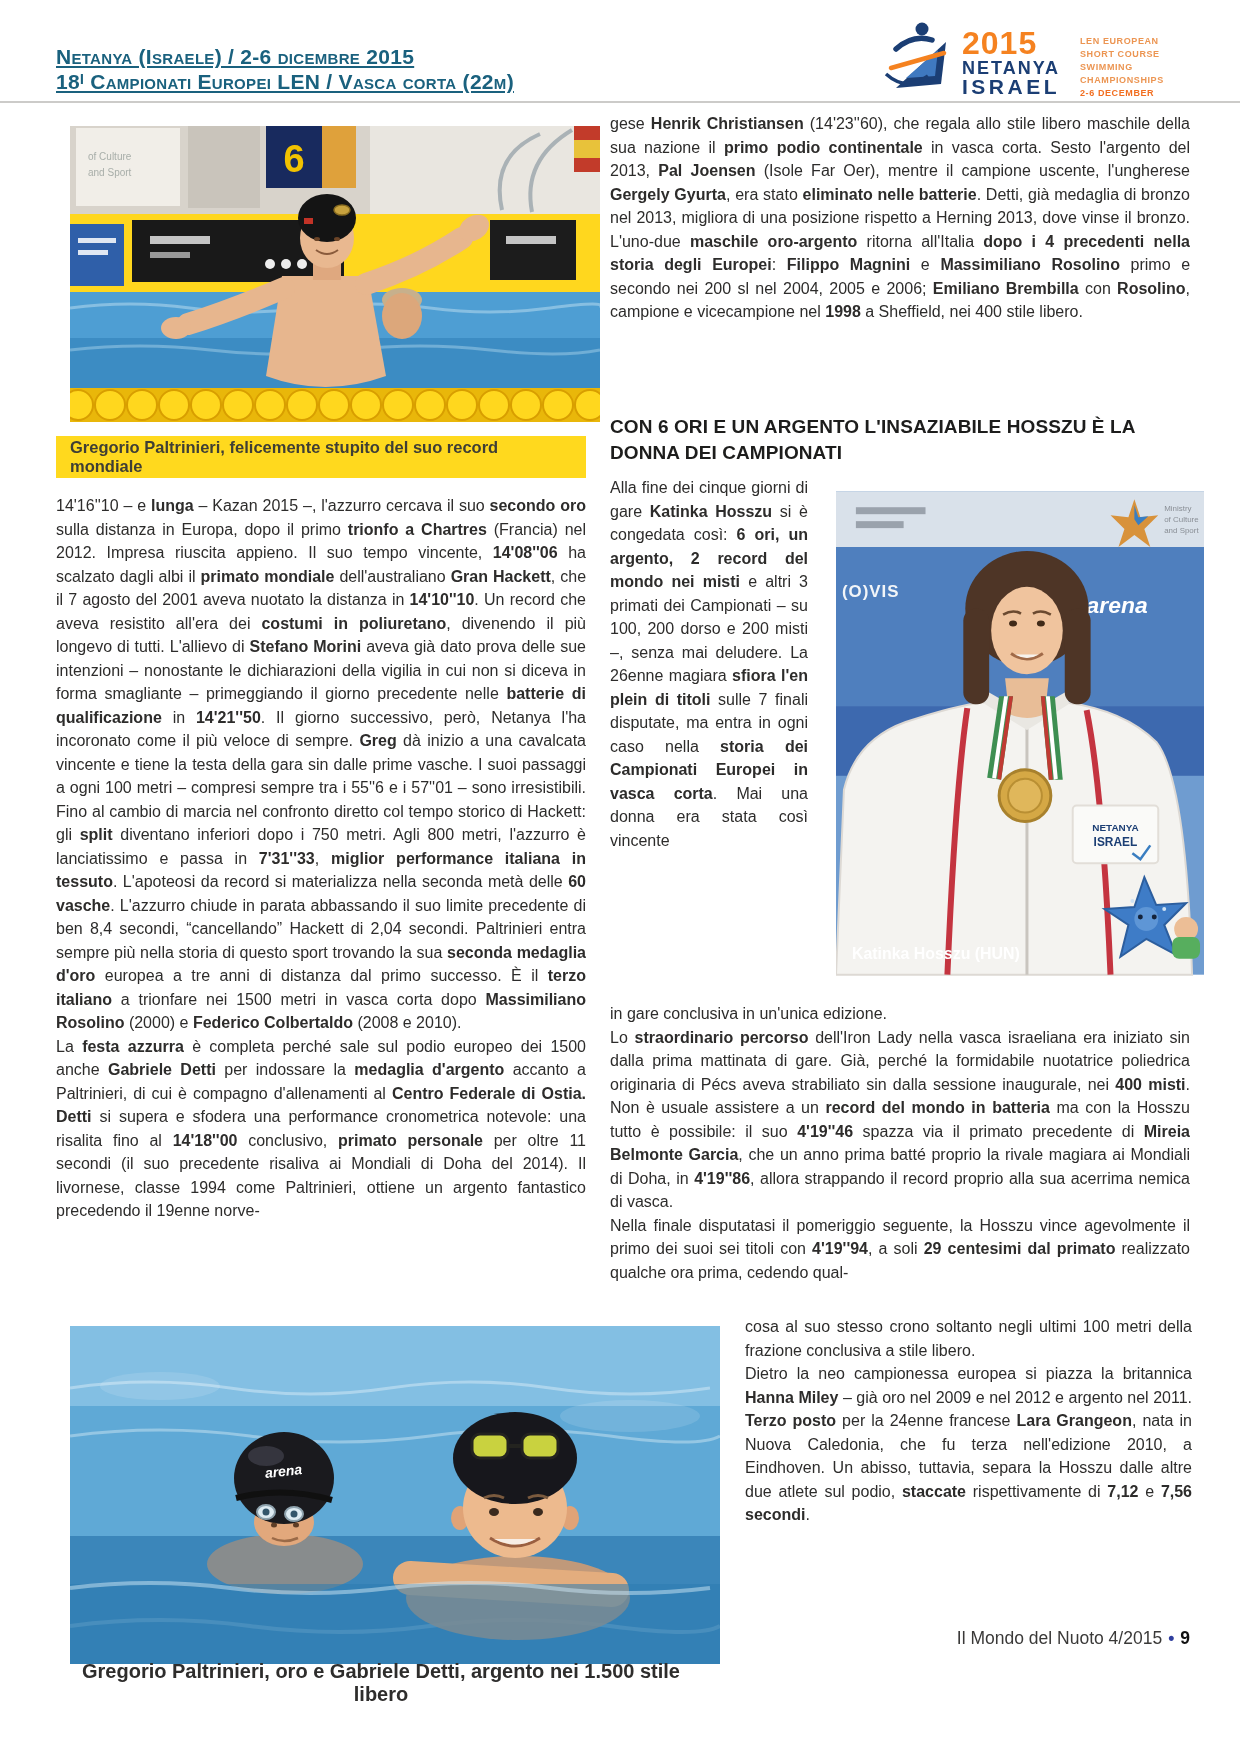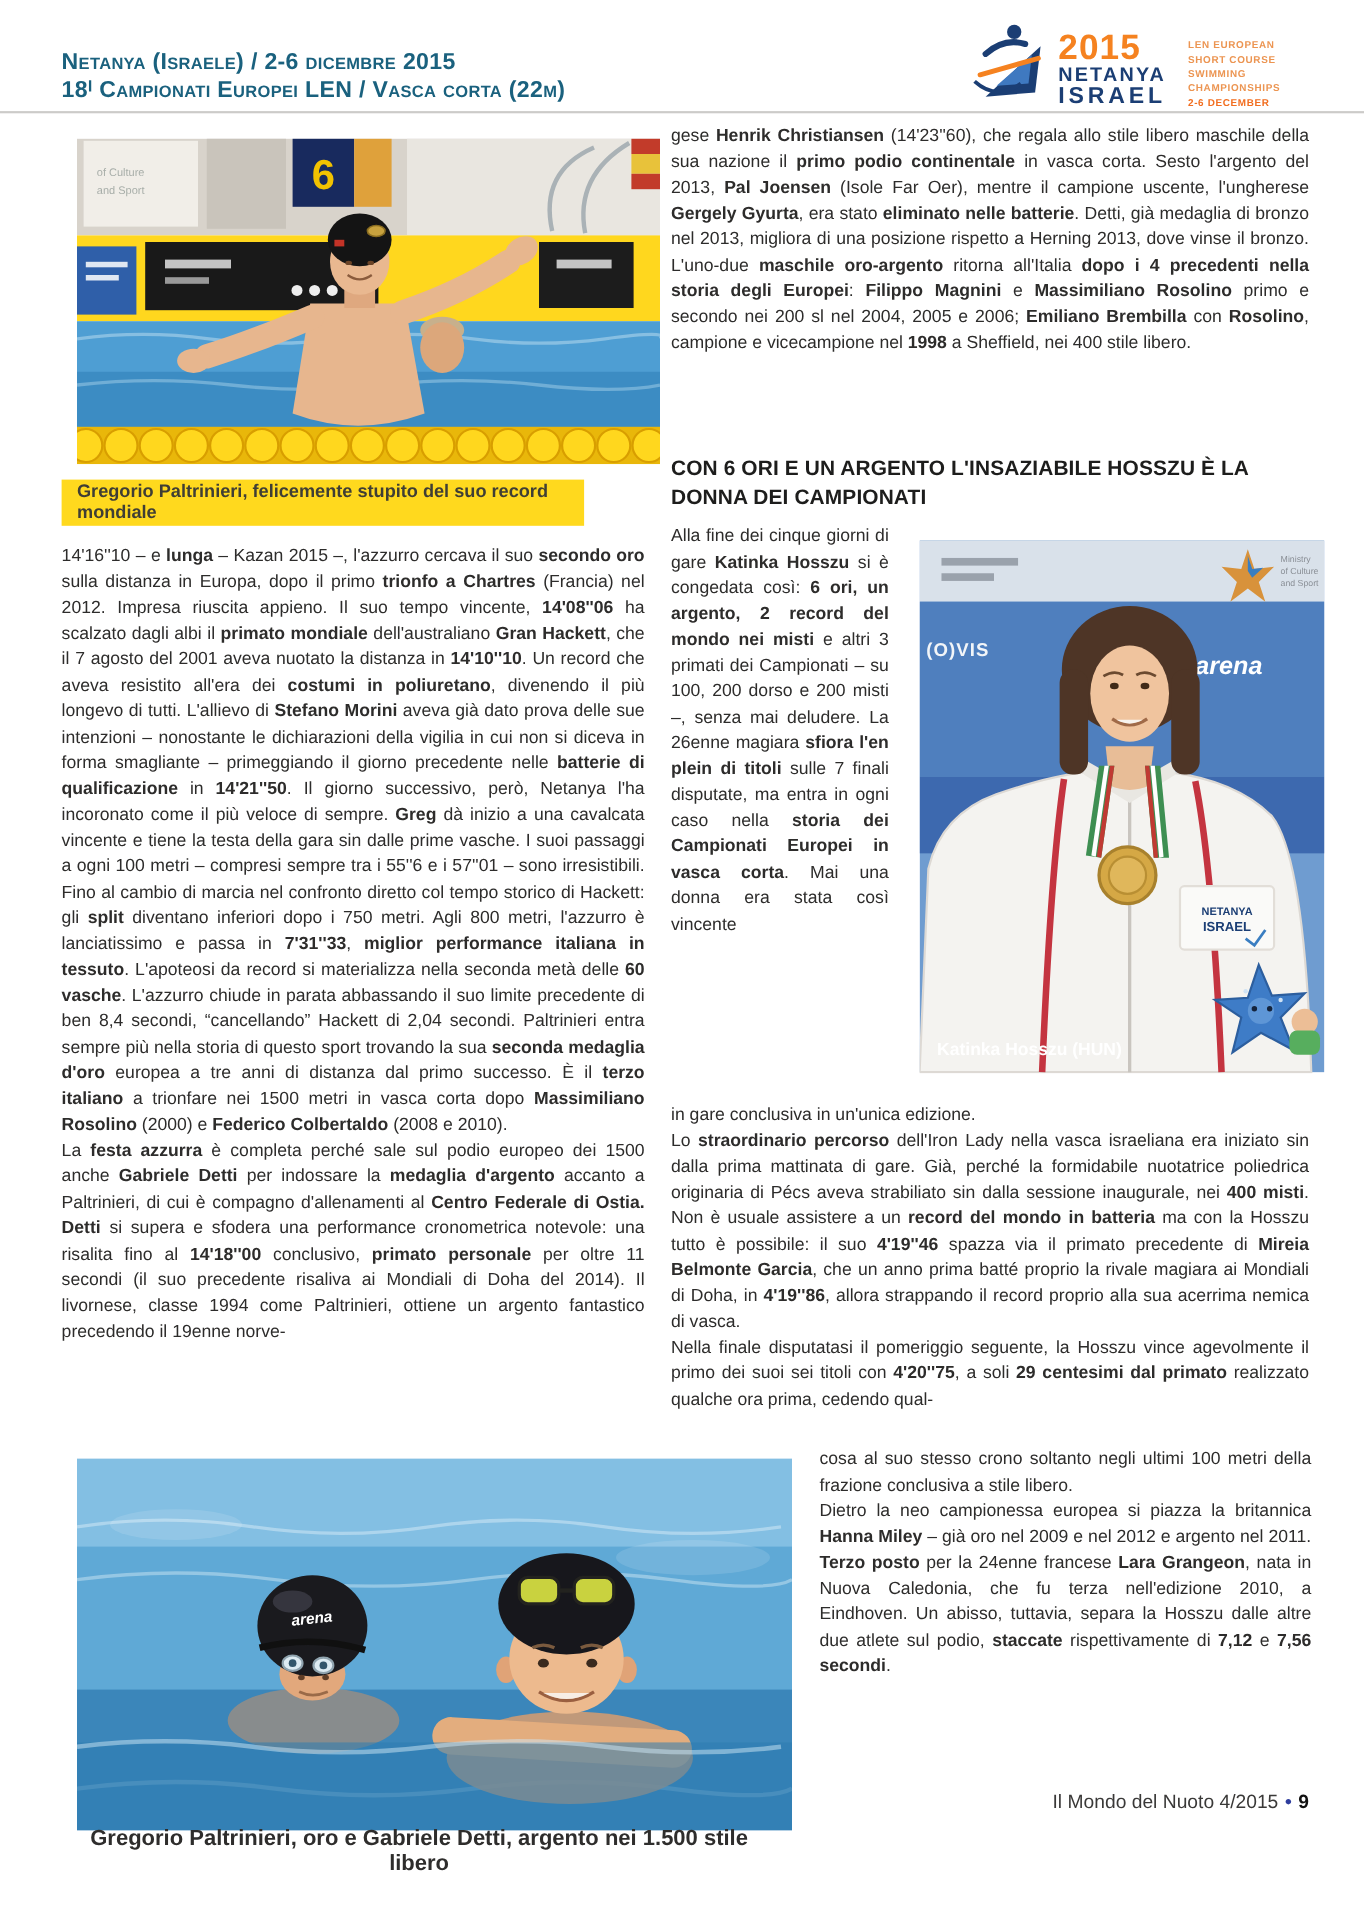--- a/index.html
+++ b/index.html
@@ -5,30 +5,30 @@
   html,body{margin:0;padding:0;background:#9a9a9a;}
   .page{
     position:relative;width:1240px;height:1753px;background:#ffffff;
     font-family:"Liberation Sans","DejaVu Sans",sans-serif;color:#2d2c2b;
     margin:0 auto;overflow:hidden;
   }
   
   .hdr-text{position:absolute;left:56px;top:44px;}
   .hdr-line{
     font-variant:small-caps;font-weight:bold;font-size:21px;line-height:25px;
-    color:#1a617e;letter-spacing:.3px;
+    color:#1a617e;letter-spacing:.3px;text-decoration:underline;
   }
   .hdr-rule{position:absolute;left:0;top:101px;width:1240px;height:2px;background:#cccbc9;}
   .logo{position:absolute;left:858px;top:16px;width:336px;height:82px;}
   
   .col-left{position:absolute;left:56px;top:112px;width:530px;}
   .col-right{position:absolute;left:610px;top:112px;width:580px;}
   figure{margin:10px;padding:4px;}
   .caption-bar{
-    width:475px;min-height:42px;background:#ffd91e;display:flex;align-items:center;
+    width:530px;min-height:42px;background:#ffd91e;display:flex;align-items:center;
     box-sizing:border-box;padding:0 14px;font-size:16.5px;font-weight:bold;color:#3f3e35;
   }
   p.body{
     text-align:justify;font-size:16px;line-height:23.5px;margin:0;color:#2d2c2b;
   }
   p.body b{font-weight:bold;}
   .col-left p.body{margin-top:16px;}
   .col-left p.body + p.body{margin-top:0;}
   .rp1{min-height:292px;}
   h2.section-heading{
@@ -248,21 +248,21 @@
           <circle cx="352" cy="440" r="12" fill="#ecbe96"></circle>
           <rect x="338" y="448" width="28" height="22" rx="7" fill="#57ae5e"></rect>
 
           <text x="16" y="470" font-size="16" font-weight="bold" fill="#ffffff">Katinka Hosszu (HUN)</text>
         </svg>
       </figure>
     </div>
 
     <p class="body">in gare conclusiva in un'unica edizione.</p>
     <p class="body">Lo <b>straordinario percorso</b> dell'Iron Lady nella vasca israeliana era iniziato sin dalla prima mattinata di gare. Già, perché la formidabile nuotatrice poliedrica originaria di Pécs aveva strabiliato sin dalla sessione inaugurale, nei <b>400 misti</b>. Non è usuale assistere a un <b>record del mondo in batteria</b> ma con la Hosszu tutto è possibile: il suo <b>4'19''46</b> spazza via il primato precedente di <b>Mireia Belmonte Garcia</b>, che un anno prima batté proprio la rivale magiara ai Mondiali di Doha, in <b>4'19''86</b>, allora strappando il record proprio alla sua acerrima nemica di vasca.</p>
-    <p class="body">Nella finale disputatasi il pomeriggio seguente, la Hosszu vince agevolmente il primo dei suoi sei titoli con <b>4'20''75</b>, a soli <b>29 centesimi dal primato</b> realizzato qualche ora prima, cedendo qual-</p>
+    <p class="body">Nella finale disputatasi il pomeriggio seguente, la Hosszu vince agevolmente il primo dei suoi sei titoli con <b>4'19''94</b>, a soli <b>29 centesimi dal primato</b> realizzato qualche ora prima, cedendo qual-</p>
   </div>
 
   <figure class="fig-bottom">
     <svg width="650" height="338" viewBox="0 0 650 338">
       <rect x="0" y="0" width="650" height="338" fill="#5fa9d6"></rect>
       <rect x="0" y="0" width="650" height="80" fill="#8cc4e6" opacity=".8"></rect>
       <rect x="0" y="210" width="650" height="128" fill="#2f7bb0" opacity=".75"></rect>
       <path d="M0,62 Q80,50 160,62 T320,62 T480,62 T640,62" stroke="#d7ecf7" stroke-width="3" fill="none" opacity=".5"></path>
       <path d="M0,110 Q90,98 180,110 T360,110 T540,110 T650,110" stroke="#d7ecf7" stroke-width="3" fill="none" opacity=".45"></path>
       <path d="M0,300 Q90,288 180,300 T360,300 T540,300 T650,300" stroke="#bfe0f2" stroke-width="4" fill="none" opacity=".35"></path>

